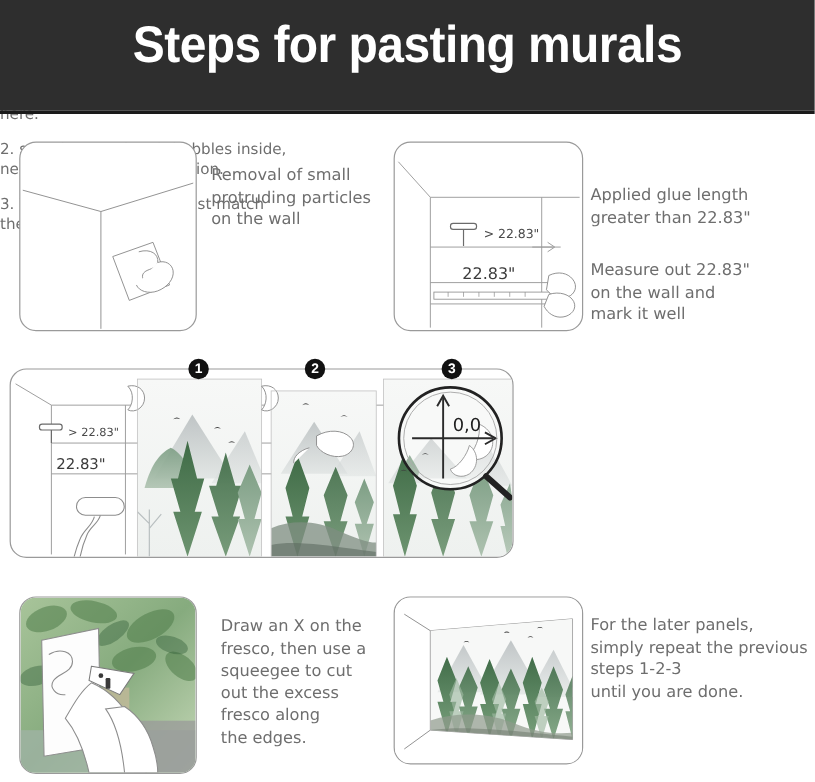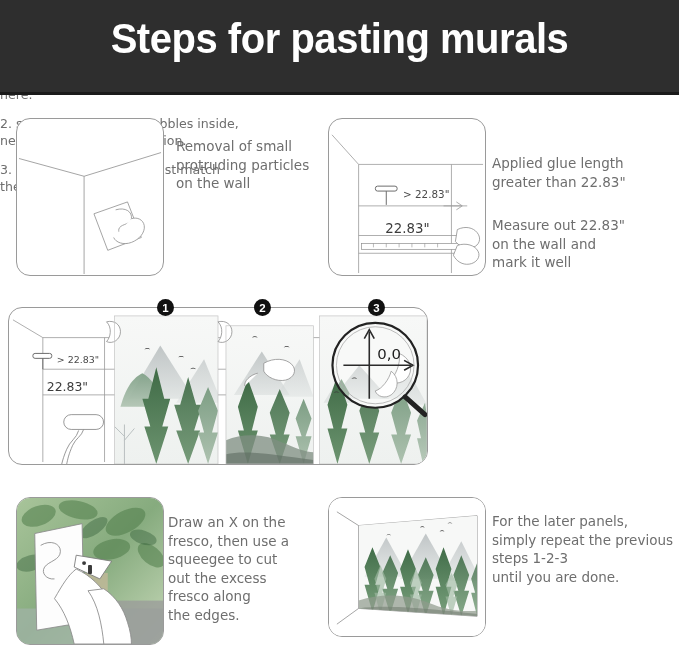--- a/index.html
+++ b/index.html
@@ -41,21 +41,21 @@
   .badge{position:absolute;width:17px;height:17px;border-radius:50%;
          background:#111;color:#fff;font-size:11.5px;font-weight:bold;
          display:flex;align-items:center;justify-content:center;z-index:6;
          font-family:"Liberation Sans","DejaVu Sans",sans-serif;}
   #b1{left:157px;top:299px;}
   #b2{left:254px;top:299px;}
   #b3{left:368px;top:299px;}
 
   
   #p4{left:16px;top:497px;width:148px;height:148px;}
-  #cap4{left:168px;top:513px;width:160px;}
+  #cap4{left:184px;top:513px;width:160px;}
   #p5{left:328px;top:497px;width:158px;height:140px;}
   #cap5{left:492px;top:512px;width:190px;}
 
   .fill{position:absolute;left:0;top:0;width:100%;height:100%;}
 </style>
 </head>
 <body>
 
 <div class="header"></div>
 <div class="header-rule"></div>

